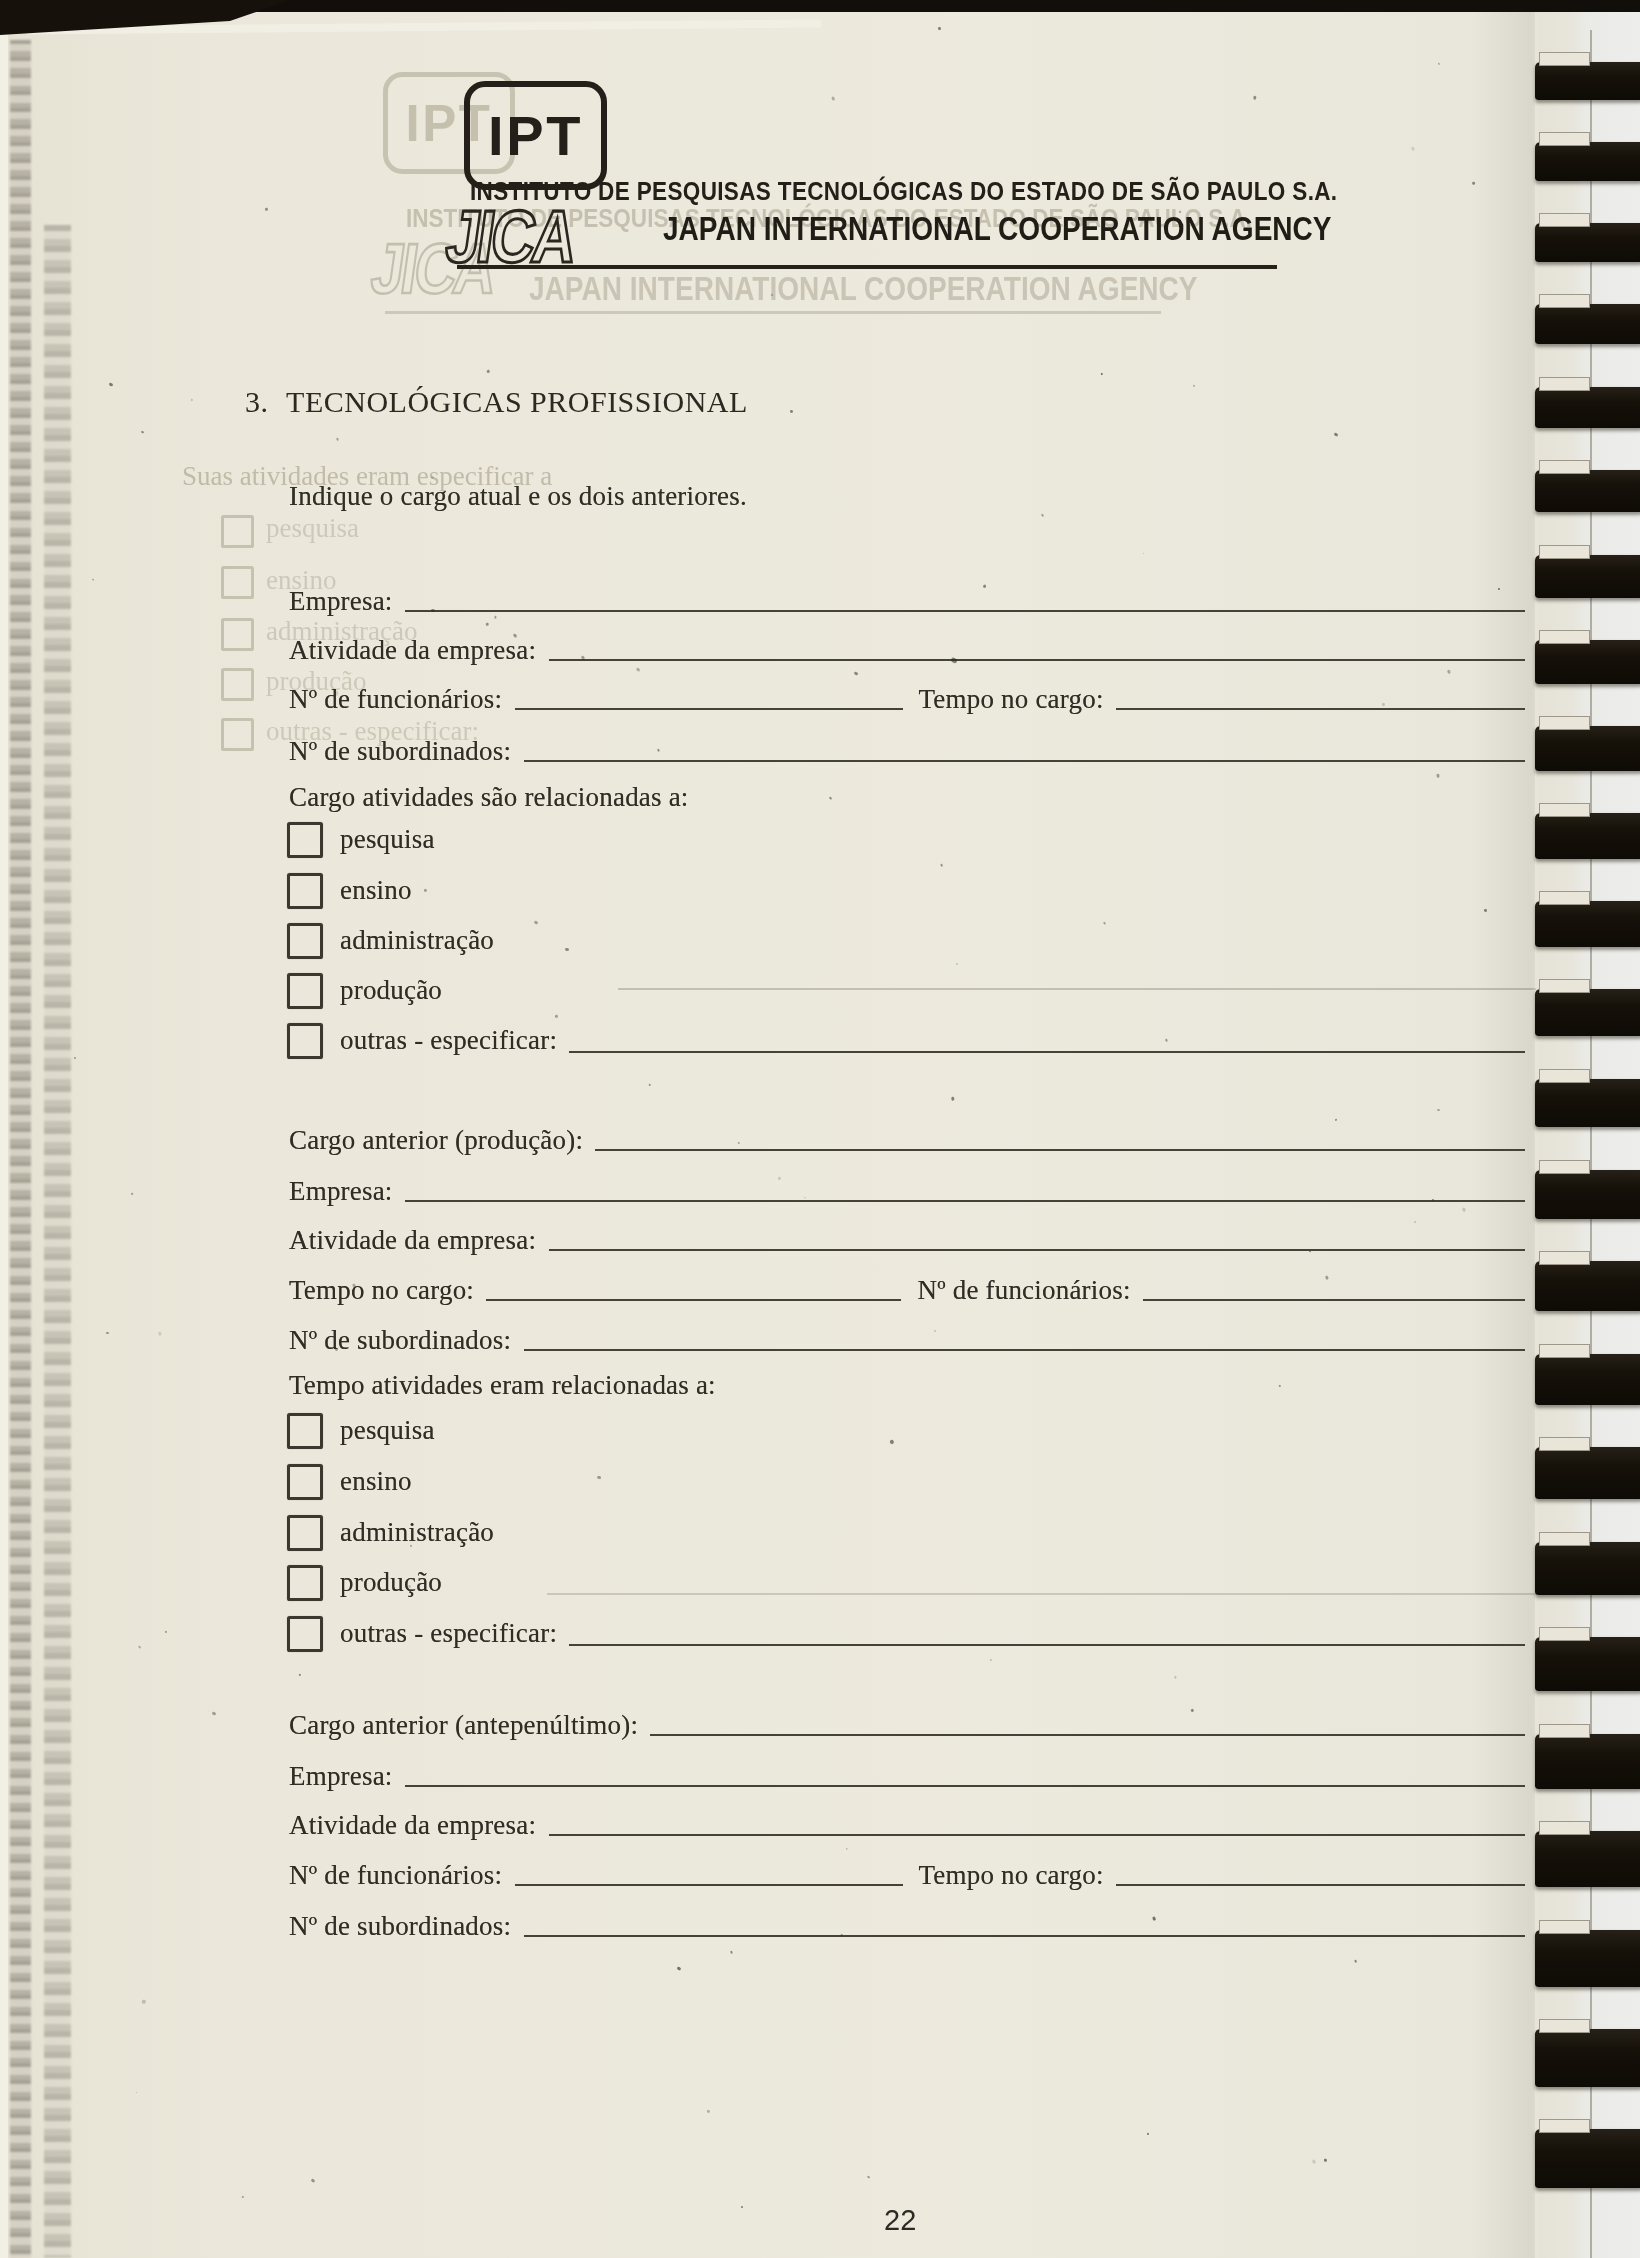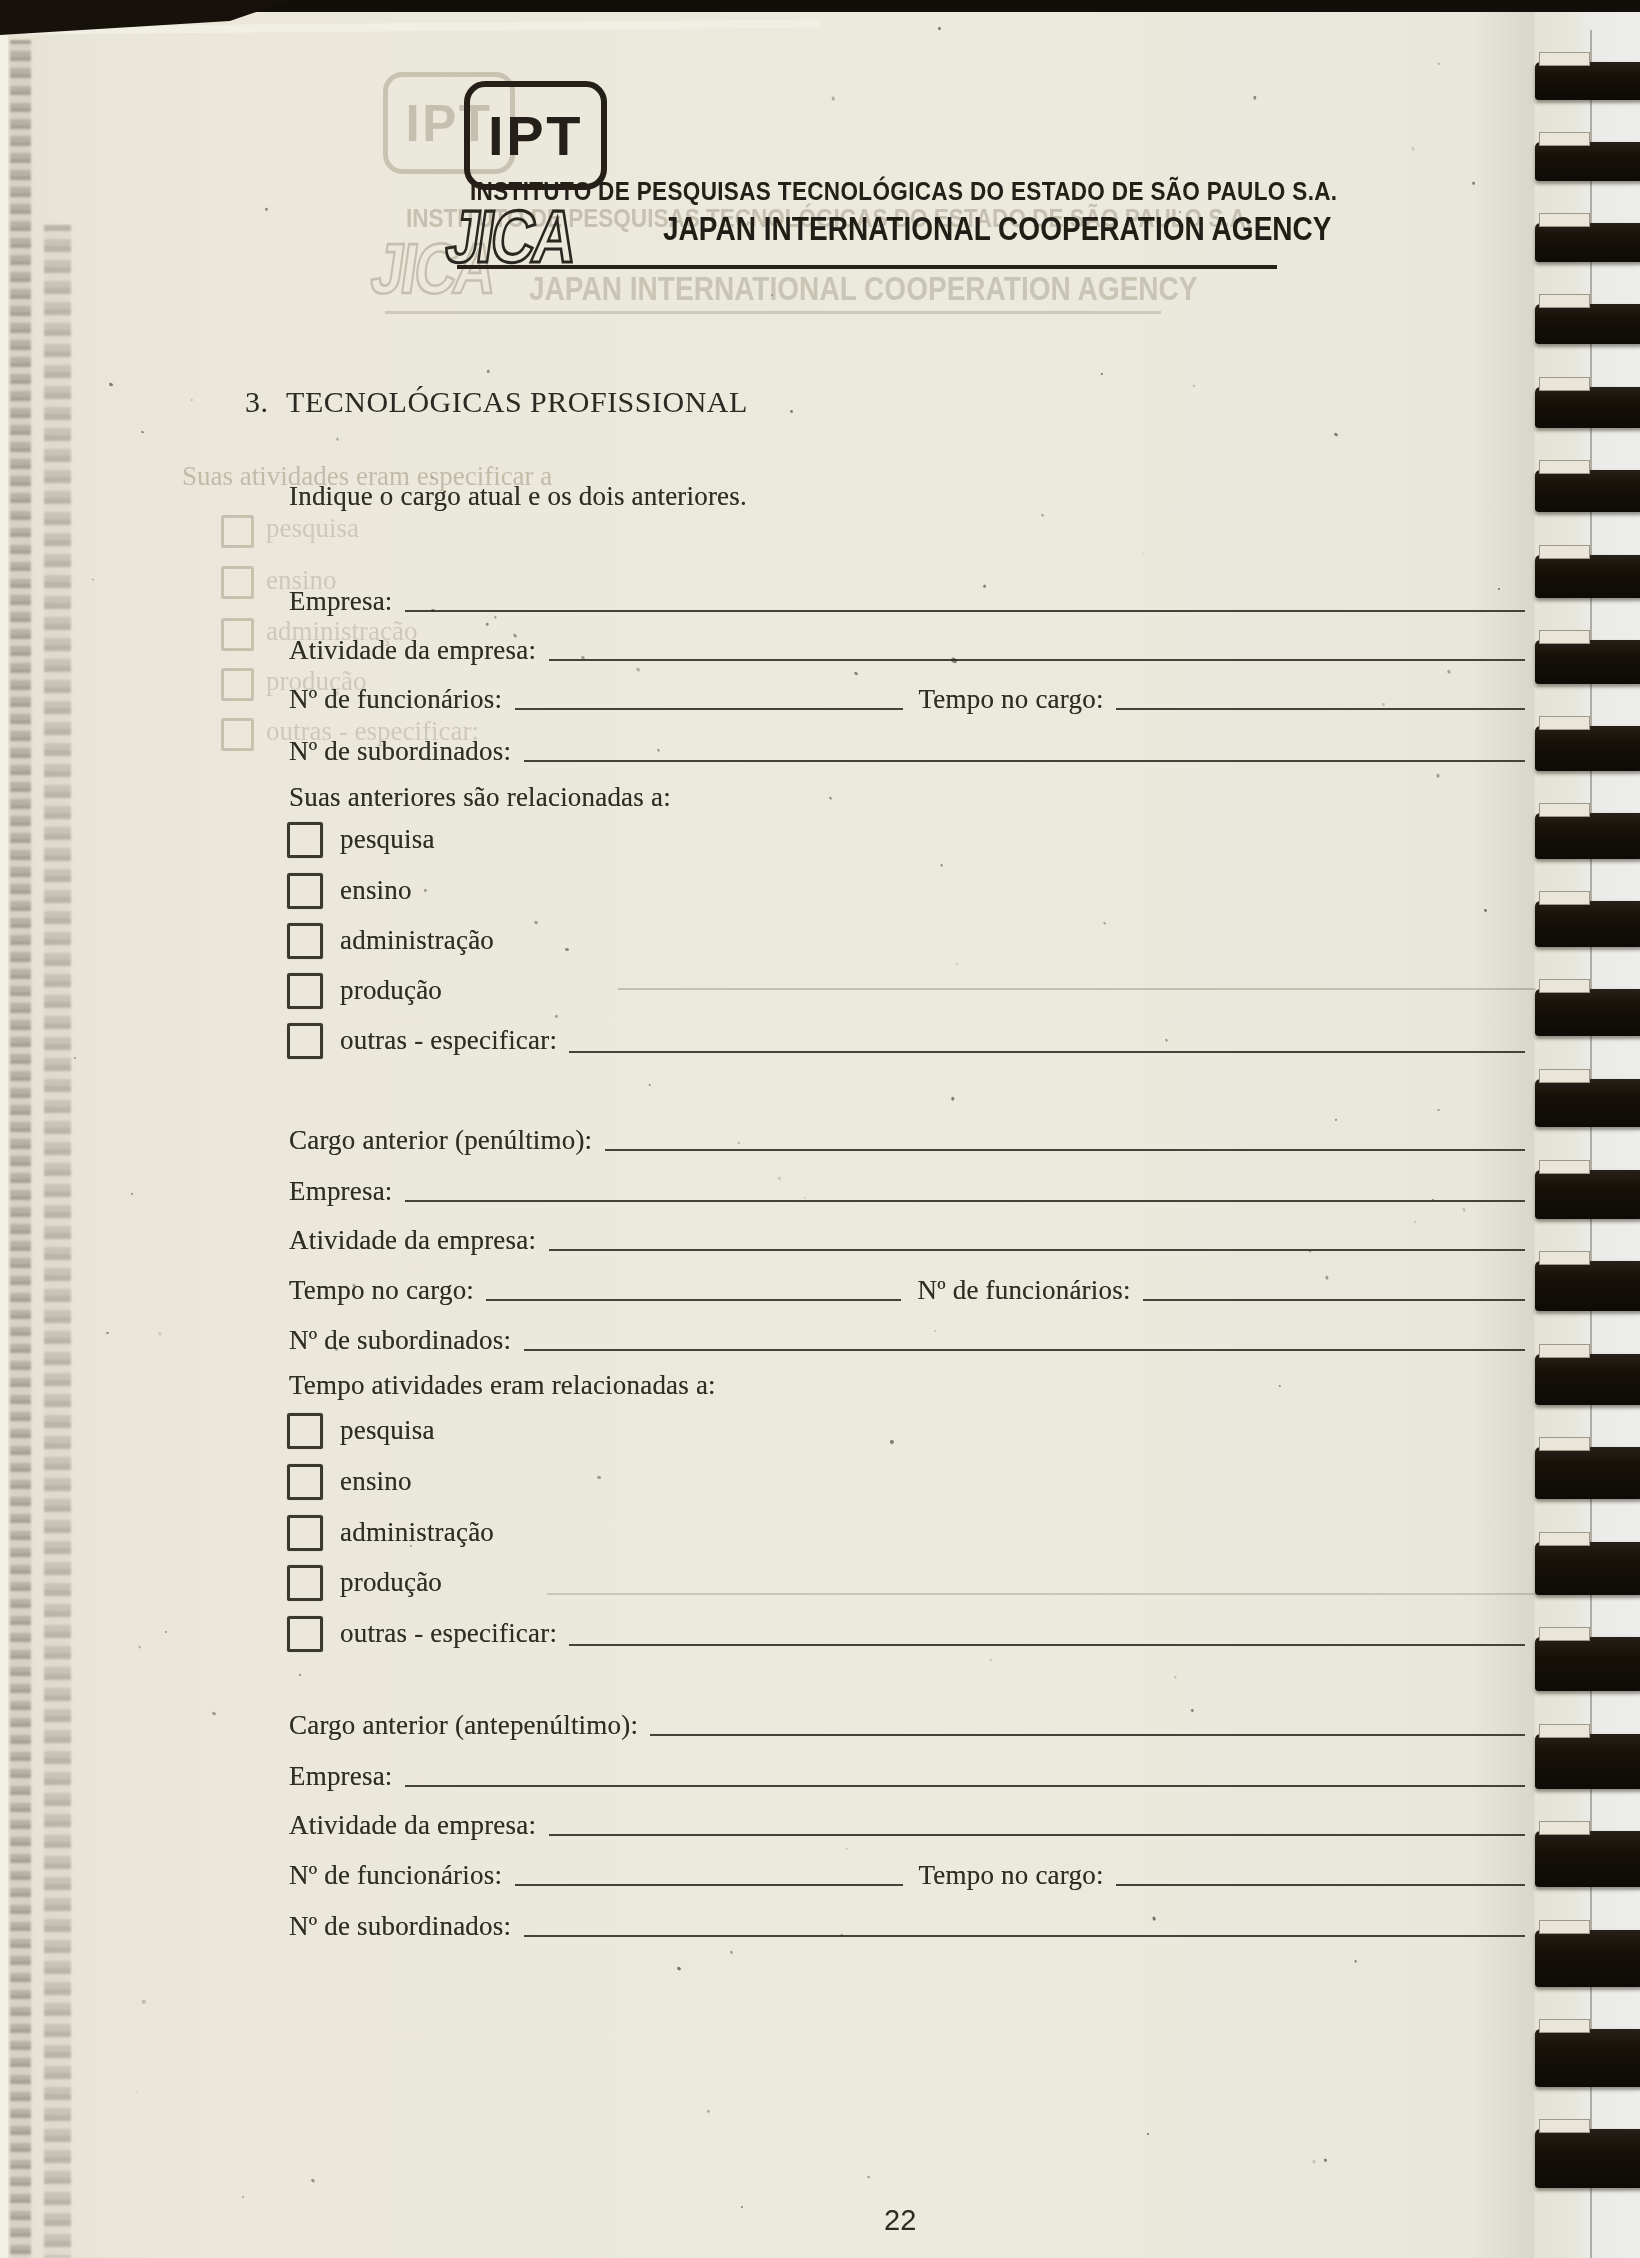--- a/index.html
+++ b/index.html
@@ -164,21 +164,21 @@
     <span class="lbl">Nº de funcionários:</span>
     <span class="wline w1"></span>
     <span class="lbl lbl2">Tempo no cargo:</span>
     <span class="wline"></span>
   </div>
   <div class="row" style="top:730px">
     <span class="lbl">Nº de subordinados:</span>
     <span class="wline"></span>
   </div>
 
-  <div class="prompt lbl" style="top:782px">Suas anteriores são relacionadas a:</div>
+  <div class="prompt lbl" style="top:782px">Cargo atividades são relacionadas a:</div>
   <div class="cbrow" style="top:819px">
     <span class="cb"></span>
     <span class="lbl">pesquisa</span>
   </div>
   <div class="cbrow" style="top:870px">
     <span class="cb"></span>
     <span class="lbl">ensino</span>
   </div>
   <div class="cbrow" style="top:920px">
     <span class="cb"></span>
@@ -188,21 +188,21 @@
     <span class="cb"></span>
     <span class="lbl">produção</span>
   </div>
   <div class="cbrow" style="top:1020px">
     <span class="cb"></span>
     <span class="lbl">outras - especificar:</span>
     <span class="wline"></span>
   </div>
 
   <div class="row" style="top:1119px">
-    <span class="lbl">Cargo anterior (penúltimo):</span>
+    <span class="lbl">Cargo anterior (produção):</span>
     <span class="wline"></span>
   </div>
   <div class="row" style="top:1170px">
     <span class="lbl">Empresa:</span>
     <span class="wline"></span>
   </div>
   <div class="row" style="top:1219px">
     <span class="lbl">Atividade da empresa:</span>
     <span class="wline"></span>
   </div>

